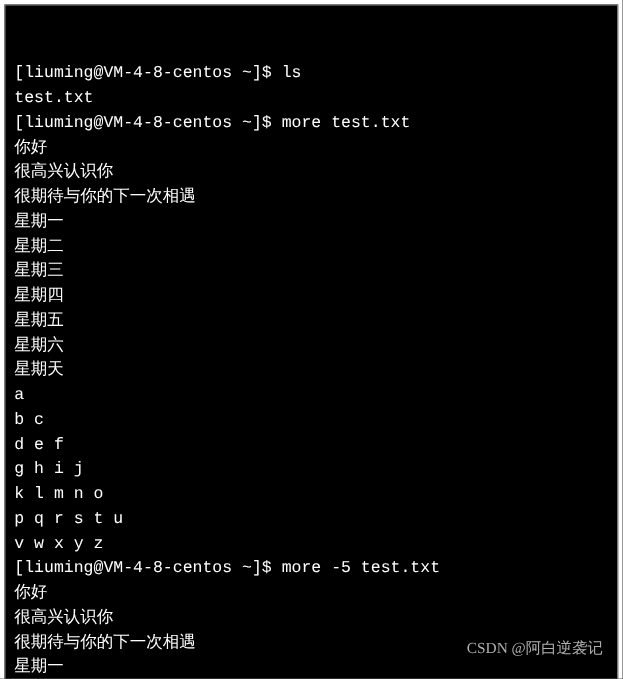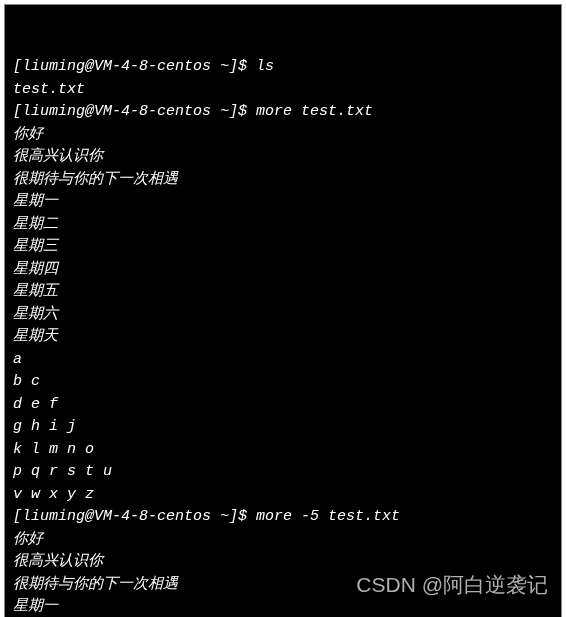--- a/index.html
+++ b/index.html
@@ -20,28 +20,27 @@
       width: 558px;
       margin: 4px;
       padding: 6px 8px;
       font-size: 15px;
       line-height: 1.5;
       white-space: pre;
       border: 1px solid #888;
     }
     .line {
       display: block;
-      font-style: italic;
     }
     .watermark {
       position: absolute;
       bottom: 18px;
       right: 18px;
-      font-family: Liberation Sans, sans-serif;
-      font-size: 21px;
+      font-family: Liberation Serif, serif;
+      font-size: 14px;
       color: #b0b0b0;
     }
   </style>
 </head>
 <body>
 
 <div class="terminal">
   <div id="term-lines"><span class="line">[liuming@VM-4-8-centos ~]$ ls</span><span class="line">test.txt</span><span class="line">[liuming@VM-4-8-centos ~]$ more test.txt</span><span class="line">你好</span><span class="line">很高兴认识你</span><span class="line">很期待与你的下一次相遇</span><span class="line">星期一</span><span class="line">星期二</span><span class="line">星期三</span><span class="line">星期四</span><span class="line">星期五</span><span class="line">星期六</span><span class="line">星期天</span><span class="line">a</span><span class="line">b c</span><span class="line">d e f</span><span class="line">g h i j</span><span class="line">k l m n o</span><span class="line">p q r s t u</span><span class="line">v w x y z</span><span class="line">[liuming@VM-4-8-centos ~]$ more -5 test.txt</span><span class="line">你好</span><span class="line">很高兴认识你</span><span class="line">很期待与你的下一次相遇</span><span class="line">星期一</span></div>
   
 </div>

